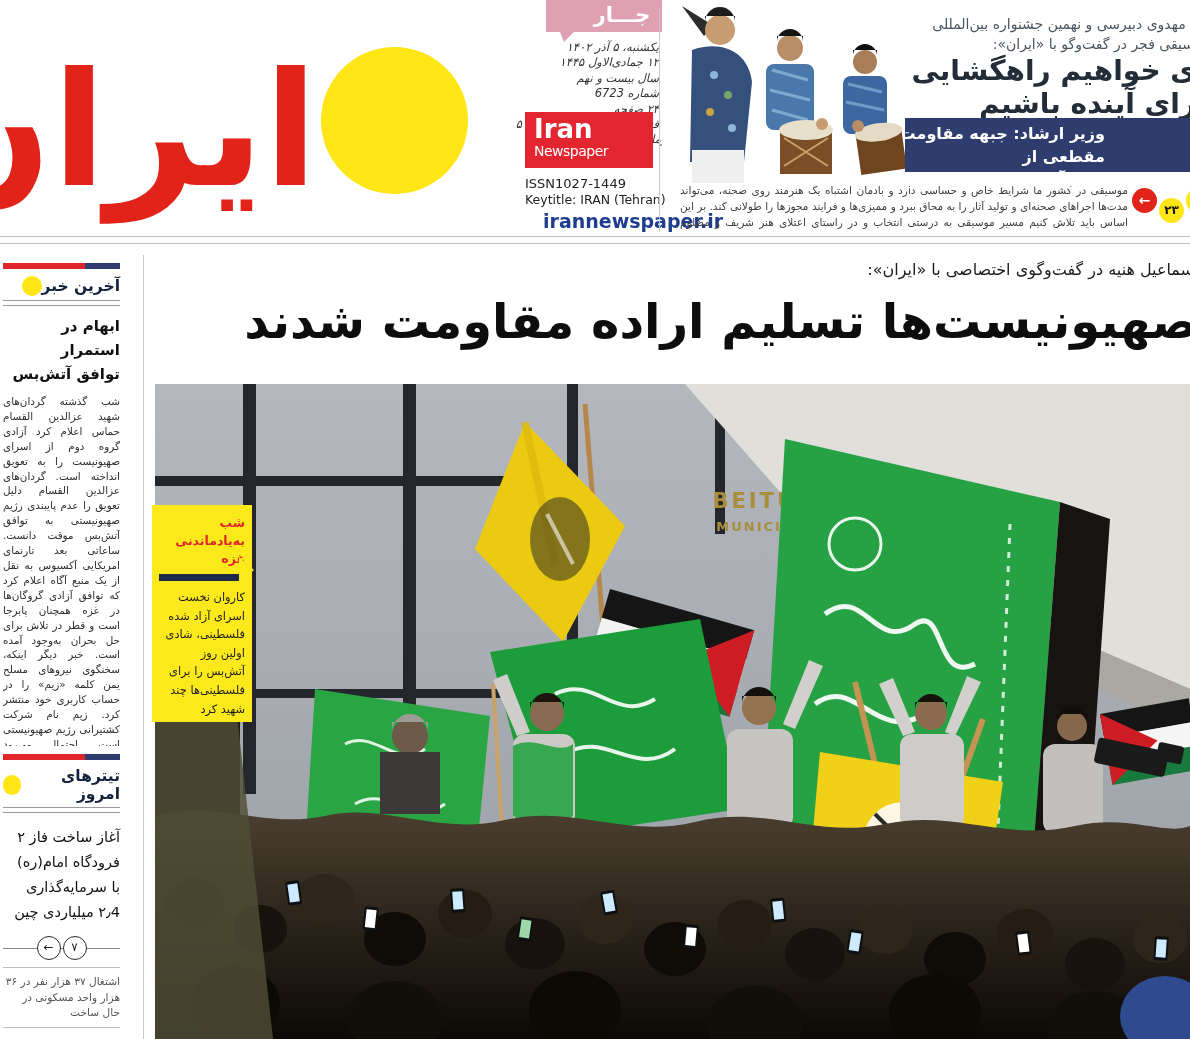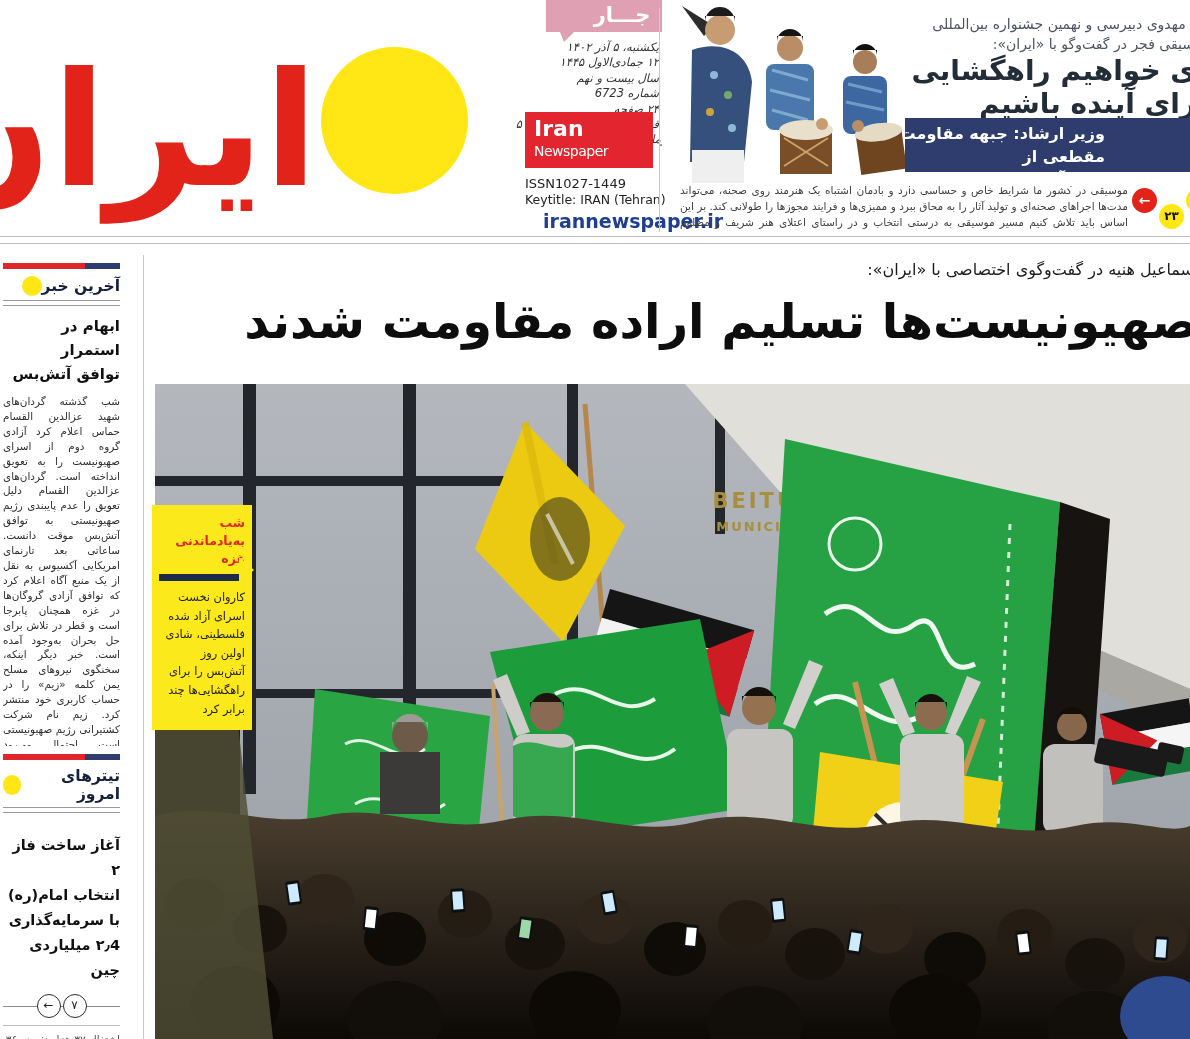--- a/index.html
+++ b/index.html
@@ -11,21 +11,21 @@
         font-size:158px;font-weight:bold;line-height:200px;text-align:center;letter-spacing:-4px;}
   .yellow-dot{position:absolute;left:321px;top:47px;width:147px;height:147px;border-radius:50%;background:#ffe614;}
   .ribbon{position:absolute;left:546px;top:-4px;width:152px;height:36px;background:#dfa0b4;color:#fff;
           font-weight:bold;font-size:21px;text-align:center;line-height:38px;}
   .ribbon::after{content:"";position:absolute;left:14px;top:36px;border:10px solid transparent;border-top-color:#dfa0b4;border-left-width:4px;}
   .dates{position:absolute;left:478px;top:24px;width:176px;margin:16px;padding:0;list-style:none;
          font-size:11.5px;line-height:15.4px;color:#333;text-align:right;font-style:italic;}
   .dates li::before{content:"";display:inline-block;width:6px;height:6px;border-radius:50%;background:#e2231a;margin-left:5px;vertical-align:1px;}
   .brand-box{position:absolute;left:525px;top:112px;width:128px;height:56px;background:#e32530;color:#fff;
              padding:5px 9px;box-sizing:border-box;direction:ltr;}
-  .brand-box .b1{font-size:22px;font-weight:bold;line-height:24px;}
+  .brand-box .b1{font-size:26px;font-weight:bold;line-height:24px;}
   .brand-box .b2{font-size:14px;line-height:20px;letter-spacing:-0.5px;}
   .issn{position:absolute;left:525px;top:176px;direction:ltr;color:#222;}
   .issn .i1{font-size:13px;line-height:16px;}
   .issn .i2{font-size:12.5px;line-height:16px;}
   .issn .i3{font-size:19px;font-weight:bold;color:#1f3e8f;line-height:26px;margin-left:18px;}
   .vdiv{position:absolute;left:659px;top:8px;width:1px;height:224px;background:#c9c9c9;}
   .musicians{position:absolute;left:662px;top:0;width:243px;height:183px;z-index:3;}
   .top-kicker{position:absolute;right:-4px;top:14px;width:300px;text-align:right;
               font-size:14px;line-height:20px;color:#4a5560;}
   .top-headline{position:absolute;right:-6px;top:54px;width:310px;text-align:right;
@@ -47,38 +47,38 @@
   
   .sidebar{position:absolute;left:3px;top:255px;width:117px;}
   .sec-bar{height:6px;margin-top:8px;background:linear-gradient(to right,#e0262c 0 70%,#2e3c6e 70% 100%);}
   .sec-head{display:flex;align-items:center;justify-content:flex-end;gap:0;margin:7px 0 4px;}
   .sec-head .dot{width:20px;height:20px;border-radius:50%;background:#ffe614;}
   .sec-head .t{font-size:15.5px;font-weight:bold;color:#14213d;}
   .dbl{height:4px;border-top:1px solid #9a9a9a;border-bottom:1px solid #9a9a9a;margin:4px 0 8px;}
   .sb-headline{font-size:15px;font-weight:bold;color:#101010;text-align:right;line-height:24px;letter-spacing:-0.3px;}
   .sb-body{margin-top:8px;height:352px;overflow:hidden;direction:rtl;text-align:justify;
            font-size:10.4px;line-height:14.9px;color:#2e2e2e;}
-  .sb-head2{font-size:14.5px;font-weight:bold;color:#101010;text-align:right;line-height:25px;letter-spacing:-0.4px;margin-top:20px;}
+  .sb-head2{font-size:14.5px;font-weight:normal;color:#101010;text-align:right;line-height:25px;letter-spacing:-0.4px;margin-top:12px;}
   .pageref{position:relative;height:30px;margin:8px 0 4px;display:flex;align-items:center;justify-content:center;gap:2px;}
   .pageref::before{content:"";position:absolute;left:0;right:0;top:50%;height:1px;background:#8d8d8d;}
   .oc{position:relative;z-index:1;width:24px;height:24px;border-radius:50%;border:1.5px solid #2b2b2b;background:#fff;
       box-sizing:border-box;text-align:center;line-height:21px;font-size:12px;color:#222;}
   .sb-note{border-top:1px solid #bdbdbd;border-bottom:1px solid #bdbdbd;padding:6px 0;margin:2px 0 4px;
            direction:rtl;text-align:right;font-size:10.6px;line-height:15.5px;color:#555;}
   .main-vrule{position:absolute;left:143px;top:255px;width:1px;height:784px;background:#c9c9c9;}
   
   .main{position:absolute;left:155px;top:255px;width:1035px;height:784px;}
   .main-kicker{position:absolute;right:-4px;top:4px;width:600px;text-align:right;
                font-size:16px;color:#1b1b1b;line-height:22px;}
   .main-headline{position:absolute;right:-8px;top:24px;width:1040px;height:86px;overflow:hidden;direction:rtl;
                  text-align:right;font-size:48px;font-weight:bold;color:#0d0d0d;line-height:84px;
                  letter-spacing:-2px;white-space:nowrap;}
   .photo{position:absolute;left:0;top:129px;width:1035px;height:655px;}
   .caption-box{position:absolute;left:-3px;top:250px;width:100px;box-sizing:border-box;background:#fce91c;
-               padding:9px 7px 12px;z-index:5;}
+               padding:9px 7px 4px;z-index:5;}
   .caption-box::after{content:"";position:absolute;right:-15px;top:52px;border:13px solid transparent;border-left:15px solid #fce91c;}
   .cap-title{color:#e0262c;font-weight:bold;font-size:12.5px;line-height:18px;text-align:right;direction:rtl;}
   .cap-bar{height:7px;background:#1e2a4a;margin:6px 0 7px;width:94%;}
   .cap-body{direction:rtl;text-align:right;font-size:11.4px;line-height:18.6px;color:#1c1c1c;}
 </style>
 </head>
 <body>
 
 <div class="page">
 
@@ -152,21 +152,21 @@
     <div class="txt rtl">
       <div>وزیر ارشاد: جبهه مقاومت در هیچ مقطعی از</div>
       <div>نقش‌آفرینی زنان خالی نبوده است</div>
     </div>
   </div>
 
   <div class="lead-row">
     <div class="lead-text">موسیقی در کشور ما شرایط خاص و حساسی دارد و بادمان اشتباه یک هنرمند روی صحنه، می‌تواند مدت‌ها اجراهای صحنه‌ای و تولید آثار را به محاق ببرد و ممیزی‌ها و فرایند مجوزها را طولانی کند. بر این اساس باید تلاش کنیم مسیر موسیقی به درستی انتخاب و در راستای اعتلای هنر شریف و مظلوم موسیقی با اهداف نظام سازگاری و هدایت شود تا افق نگاه‌مان به آینده بلند و روشنی بخش باشد تا بتوانیم راهگشا برای آینده موسیقی در ایران باشیم.</div>
     <div class="refs">
       <div class="circ red" style="left:0;top:0;">←</div>
-      <div class="circ yel" style="left:27px;top:16px;">۲۳</div>
+      <div class="circ yel" style="left:27px;top:10px;">۲۳</div>
       <div class="circ yel" style="left:54px;top:0;">۲</div>
     </div>
   </div>
 
   <div class="header-rules"></div>
 
   <aside class="sidebar">
     <div class="sec-bar"></div>
     <div class="sec-head">
       <span class="dot"></span>
@@ -180,21 +180,21 @@
     <div class="sb-body">شب گذشته گردان‌های شهید عزالدین القسام حماس اعلام کرد آزادی گروه دوم از اسرای صهیونیست را به تعویق انداخته است. گردان‌های عزالدین القسام دلیل تعویق را عدم پایبندی رژیم صهیونیستی به توافق آتش‌بس موقت دانست. ساعاتی بعد تارنمای امریکایی آکسیوس به نقل از یک منبع آگاه اعلام کرد که توافق آزادی گروگان‌ها در غزه همچنان پابرجا است و قطر در تلاش برای حل بحران به‌وجود آمده است. خبر دیگر اینکه، سخنگوی نیروهای مسلح یمن کلمه «زیم» را در حساب کاربری خود منتشر کرد. زیم نام شرکت کشتیرانی رژیم صهیونیستی است. احتمال می‌رود یمنی‌ها بار دیگر منابع اقتصادی رژیم صهیونیستی در دریا را هدف قرار بدهند. با این حال تا این لحظه تنظیم این اخبار سرنوشت استمرار آتش‌بس و مسأله عملیات نظامی یمنی‌ها در هاله‌ای از ابهام قرار دارد.</div>
 
     <div class="sec-bar"></div>
     <div class="sec-head">
       <span class="dot"></span>
       <span class="t rtl">تیترهای امروز</span>
     </div>
     <div class="dbl"></div>
     <div class="sb-head2 rtl">
       <div>آغاز ساخت فاز ۲</div>
-      <div>انتخاب امام(ره)</div>
+      <div>فرودگاه امام(ره)</div>
       <div>با سرمایه‌گذاری</div>
       <div>۲٫4 میلیاردی چین</div>
     </div>
     <div class="pageref">
       <span class="oc">←</span>
       <span class="oc">۷</span>
     </div>
     <div class="sb-note">اشتغال ۳۷ هزار نفر در ۳۶ هزار واحد مسکونی در حال ساخت</div>
 
   </aside>
@@ -366,17 +366,17 @@
               <rect x="2" y="3" width="10" height="18" fill="#cdeaff"></rect>
             </g>
         </g>
         <path d="M0,318 L78,295 L118,655 L0,655 Z" fill="#4f4e35" opacity="0.82"></path>
       </svg>
     </div>
 
     <div class="caption-box">
       <div class="cap-title">شب به‌یادماندنی غزه</div>
       <div class="cap-bar"></div>
-      <div class="cap-body">کاروان نخست اسرای آزاد شده فلسطینی، شادی اولین روز آتش‌بس را برای راهگشایی‌ها چند برابر کرد</div>
+      <div class="cap-body">کاروان نخست اسرای آزاد شده فلسطینی، شادی اولین روز آتش‌بس را برای فلسطینی‌ها چند شهید کرد</div>
     </div>
   </main>
 
 </div>
 
 </body></html>

